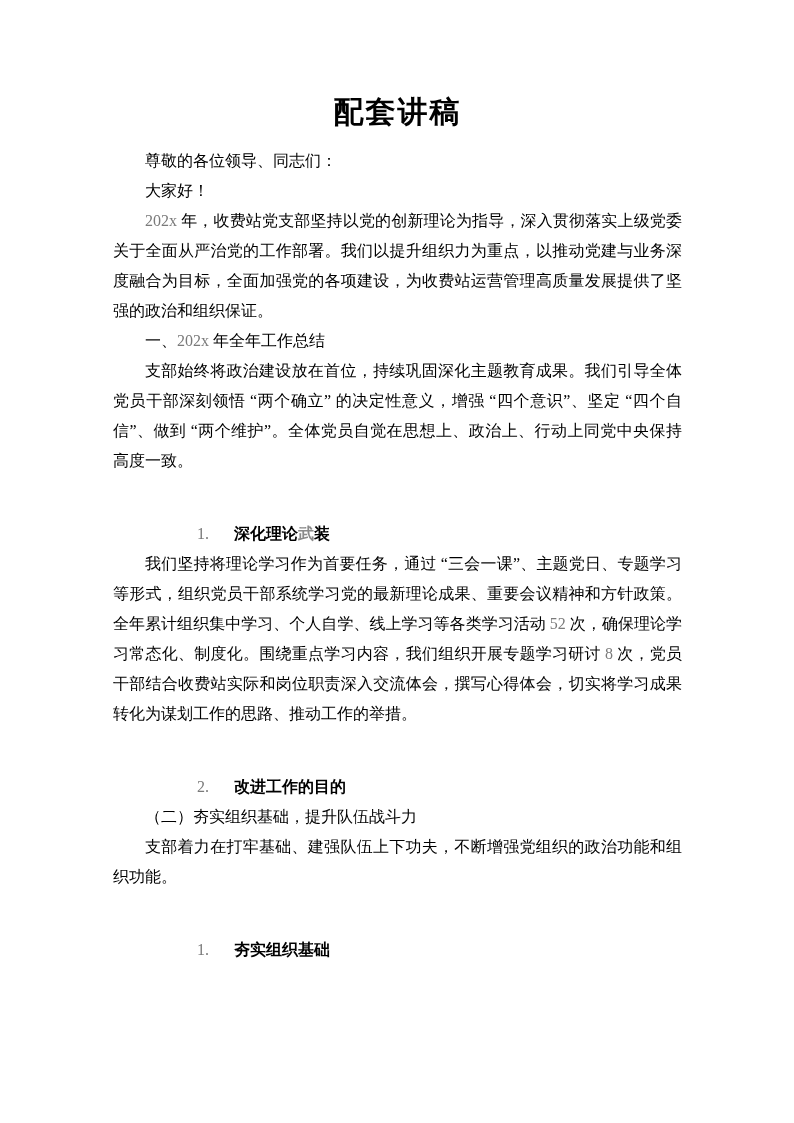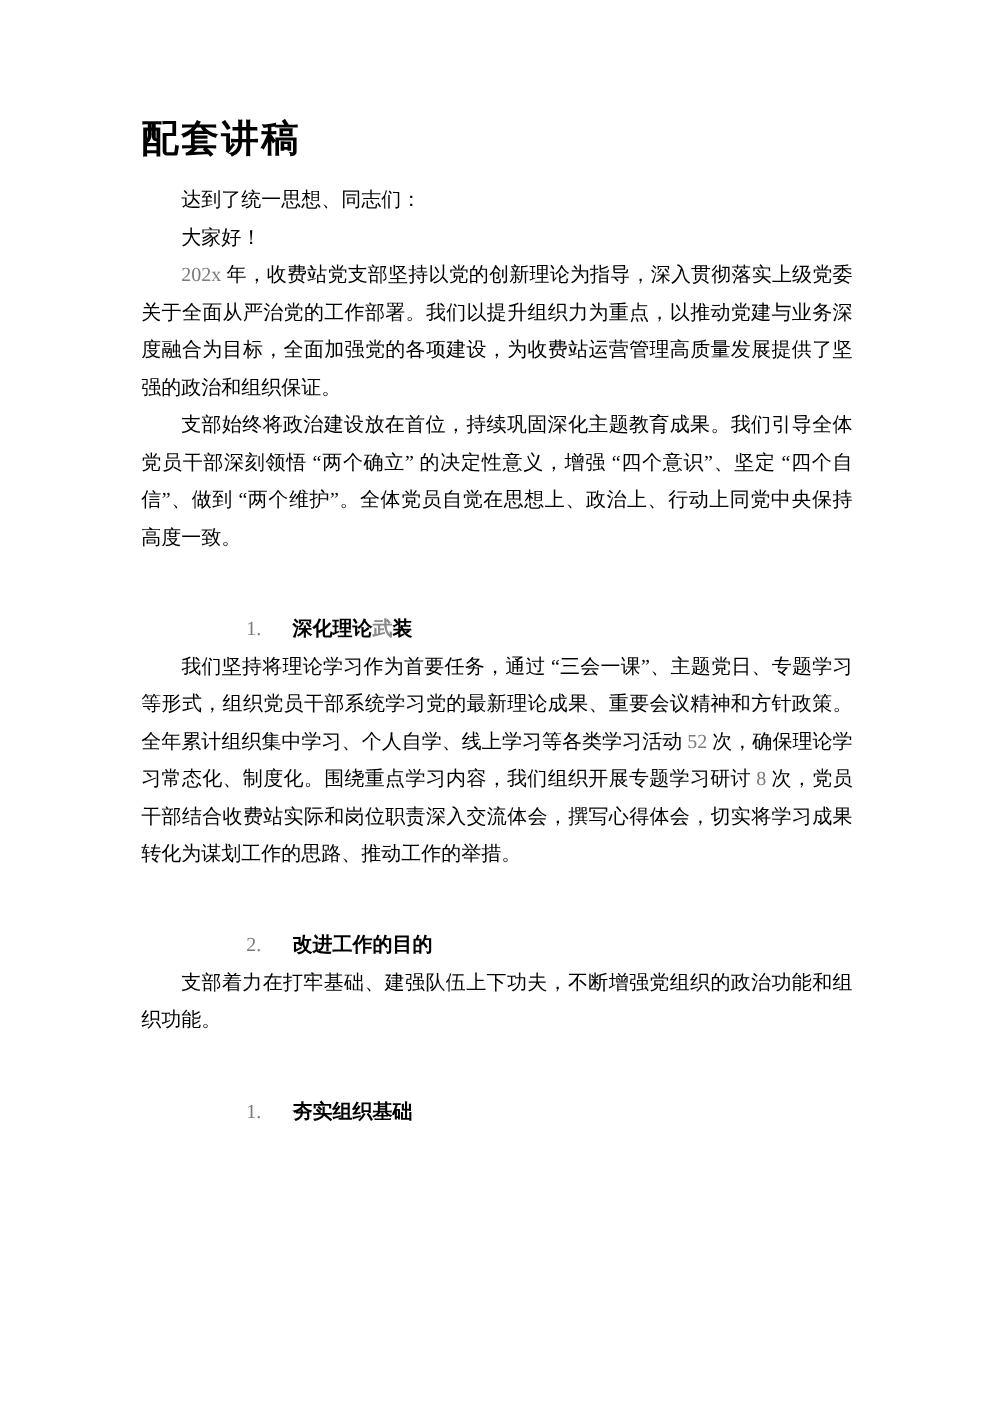--- a/index.html
+++ b/index.html
@@ -15,20 +15,21 @@
     background: #ffffff;
     overflow: hidden;
   }
   .content {
     position: absolute;
     left: 113px; right: 112px; top: 90px;
   }
   .doc-title {
     font-size: 30px;
     font-weight: bold;
+    text-align: center;
     line-height: 44px;
     letter-spacing: 2px;
     margin-bottom: 12px;
   }
   .para {
     font-size: 16px;
     line-height: 30px;
     text-indent: 32px;
     text-align: justify;
     color: #000000;
@@ -54,24 +55,26 @@
     color: #8a8a8a;
   }
 </style>
 </head>
 <body>
 
 <div class="page">
   <div class="content">
     <div class="doc-title">配套讲稿</div>
     <div id="doc-blocks">
-        <p class="para">达到了统一思想、同志们：</p>
+        <p class="para">尊敬的各位领导、同志们：</p>
         <p class="para">大家好！</p>
         <p class="para"><span class="latin">202x</span> 年，收费站党支部坚持以党的创新理论为指导，深入贯彻落实上级党委关于全面从严治党的工作部署。我们以提升组织力为重点，以推动党建与业务深度融合为目标，全面加强党的各项建设，为收费站运营管理高质量发展提供了坚强的政治和组织保证。</p>
+        <p class="para">一、<span class="latin">202x</span> 年全年工作总结</p>
         <p class="para">支部始终将政治建设放在首位，持续巩固深化主题教育成果。我们引导全体党员干部深刻领悟 “两个确立” 的决定性意义，增强 “四个意识”、坚定 “四个自信”、做到 “两个维护”。全体党员自觉在思想上、政治上、行动上同党中央保持高度一致。</p>
         <p class="num-heading"><span class="num">1.</span><span>深化理论</span><span class="light">武</span><span>装</span></p>
         <p class="para">我们坚持将理论学习作为首要任务，通过 “三会一课”、主题党日、专题学习等形式，组织党员干部系统学习党的最新理论成果、重要会议精神和方针政策。全年累计组织集中学习、个人自学、线上学习等各类学习活动 <span class="latin">52</span> 次，确保理论学习常态化、制度化。围绕重点学习内容，我们组织开展专题学习研讨 <span class="latin">8</span> 次，党员干部结合收费站实际和岗位职责深入交流体会，撰写心得体会，切实将学习成果转化为谋划工作的思路、推动工作的举措。</p>
         <p class="num-heading"><span class="num">2.</span><span>改进工作的目的</span></p>
+        <p class="para">（二）夯实组织基础，提升队伍战斗力</p>
         <p class="para">支部着力在打牢基础、建强队伍上下功夫，不断增强党组织的政治功能和组织功能。</p>
         <p class="num-heading"><span class="num">1.</span><span>夯实组织基础</span></p>
       </div>
   </div>
 </div>
 
 </body></html>

